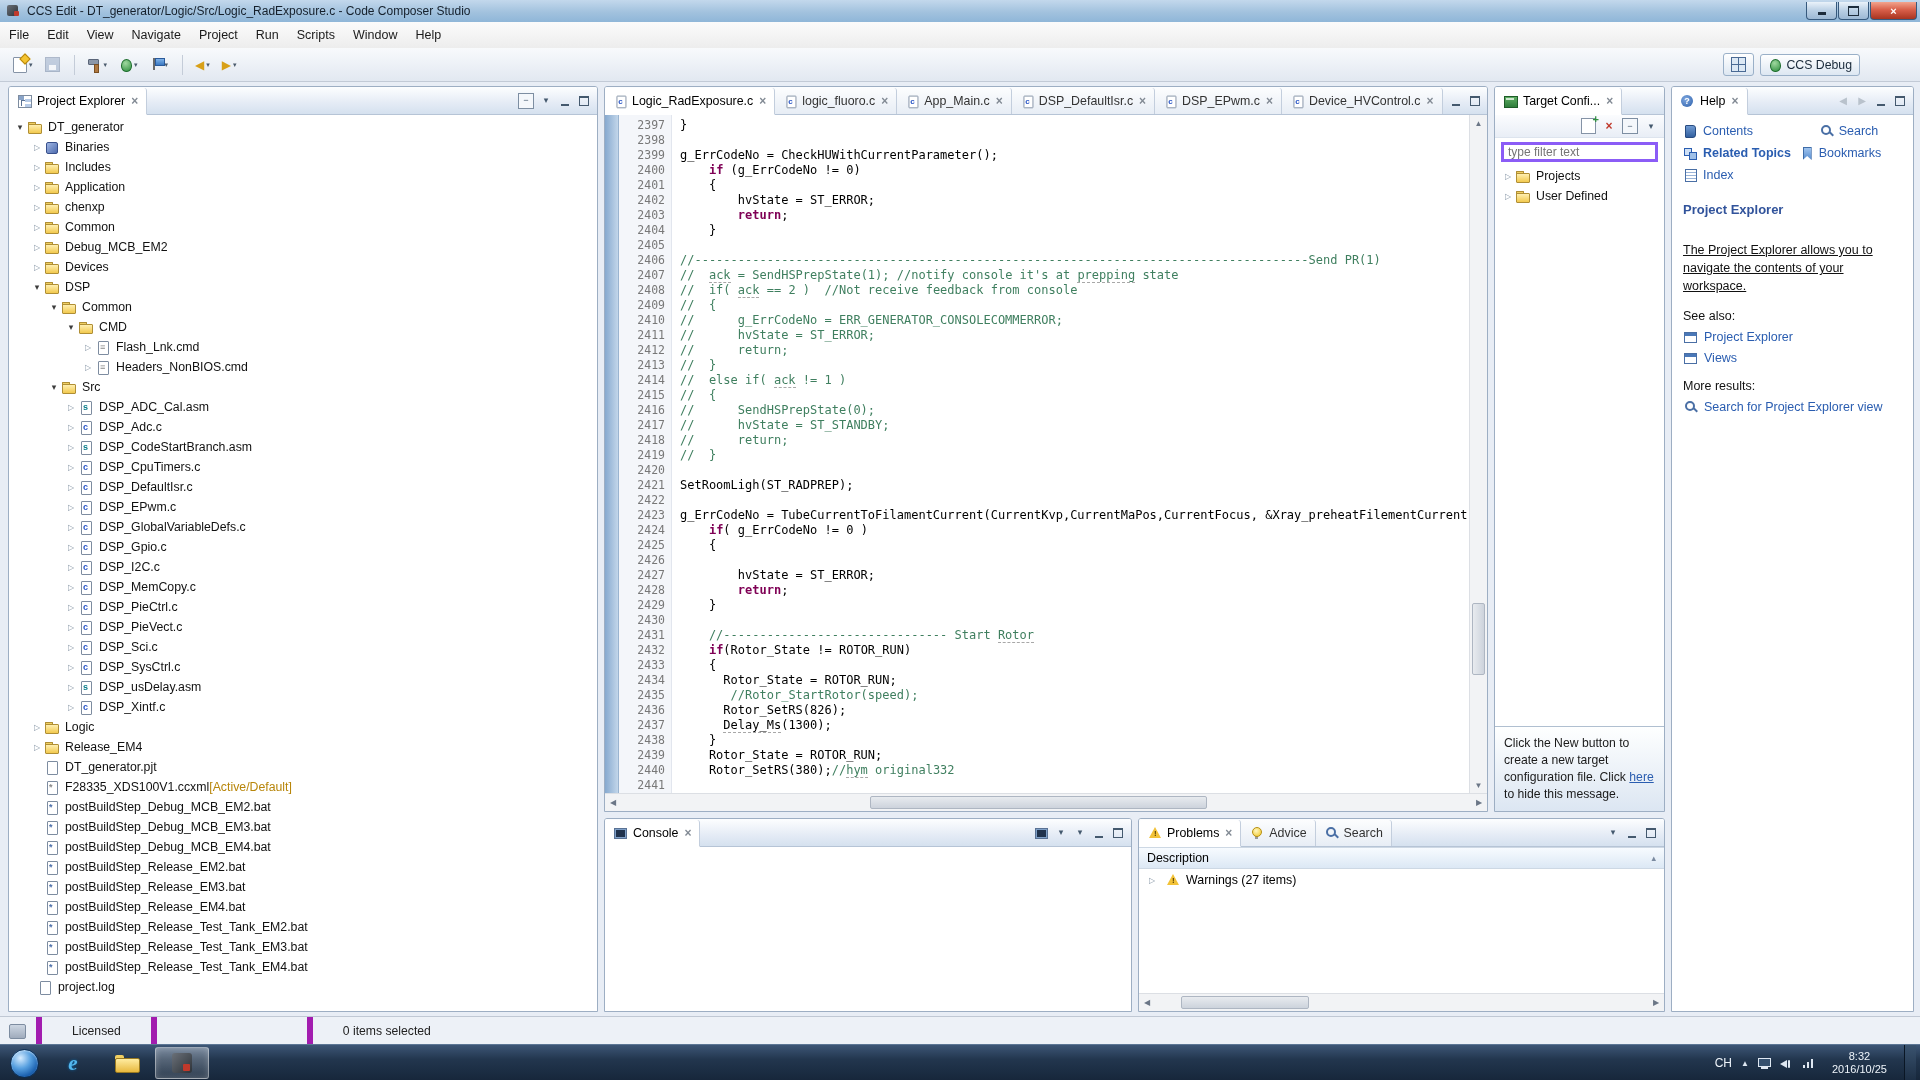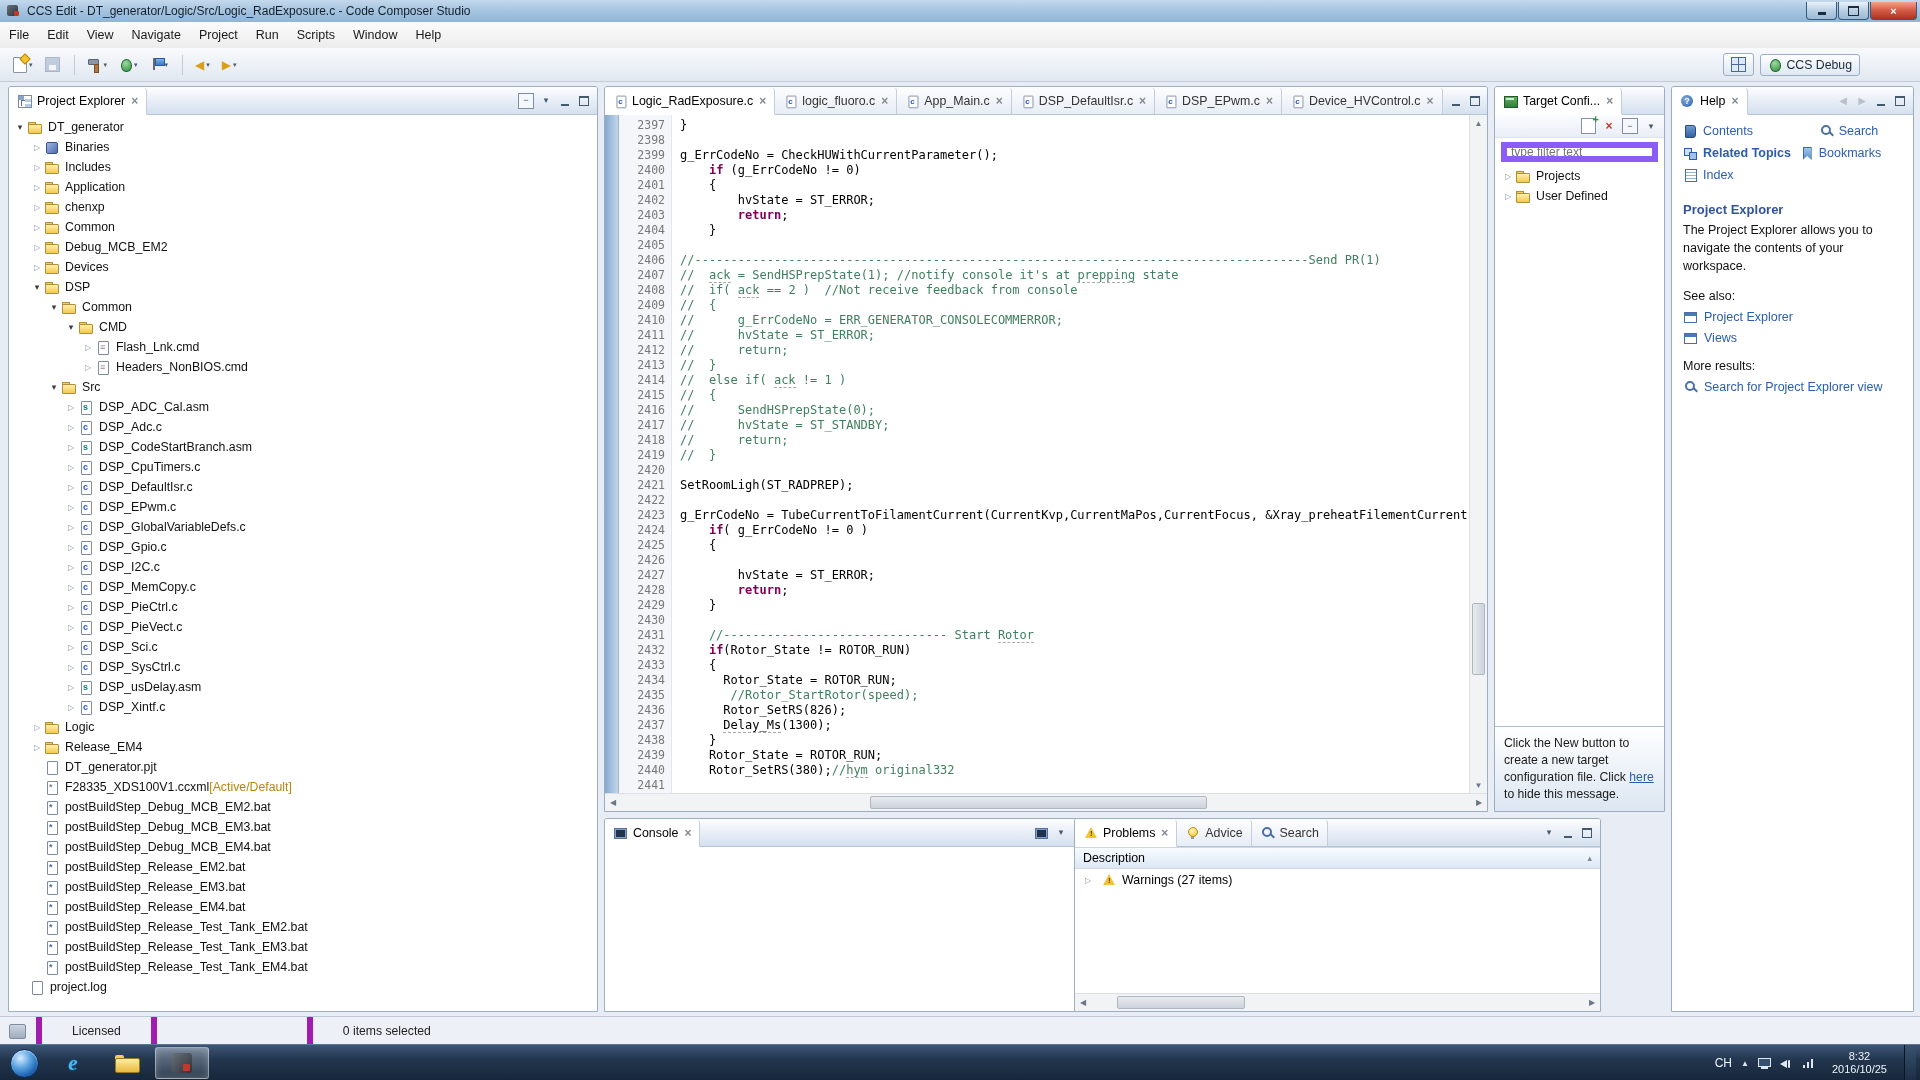--- a/index.html
+++ b/index.html
@@ -154,21 +154,21 @@
   .sort-ind{color:#7a8aa0;font-size:9px;}
   .warn-row{display:flex;align-items:center;gap:6px;padding:4px 6px;}
   .prob-hscroll{margin-top:auto;}
 
   
   .tc-toolbar{display:flex;justify-content:flex-end;align-items:center;gap:6px;padding:3px 6px;
     background:linear-gradient(#fbfcfe,#e9eef6);border-bottom:1px solid #dde4ee;}
   .tc-new{position:relative;width:13px;height:14px;background:#fff;border:1px solid #8593a6;}
   .tc-new::after{content:"+";position:absolute;right:-4px;top:-5px;color:#2f8f3f;font-weight:bold;font-size:11px;}
   .tc-del{color:#c0392b;font-weight:bold;font-size:12px;line-height:1;}
-  .tc-filter{margin:4px 6px 2px;height:20px;border:6px solid #8b5cf6;font-size:12px;color:#8a8a8a;
+  .tc-filter{margin:4px 6px 2px;height:20px;border:3px solid #8b5cf6;font-size:12px;color:#8a8a8a;
     padding:0 4px;width:calc(100% - 12px);box-sizing:border-box;font-family:"Liberation Sans",sans-serif;background:#fff;}
   #tc-tree{font-size:12.3px;padding-top:2px;}
   .tc-msg{margin-top:auto;border-top:1px solid #b0bfd0;background:linear-gradient(#feffff,#dce6f2);
     padding:8px 9px;font-size:12.2px;line-height:17px;color:#1a1a1a;}
   .link{color:#2a5db0;}
   .link.u{text-decoration:underline;}
 
   
   #help-body{flex:1;background:#fff;padding:9px 11px;font-size:12.5px;overflow:hidden;border-radius:12px;}
   .help-links{display:grid;grid-template-columns:1.1fr 1fr;row-gap:8px;column-gap:2px;}
@@ -180,21 +180,21 @@
   .hi.bmk::after{content:"";position:absolute;left:4px;top:1px;width:7px;height:11px;
     background:linear-gradient(#9fc4ef,#5b8fd0);border:1px solid #3e6ca8;
     clip-path:polygon(0 0,100% 0,100% 100%,50% 70%,0 100%);}
   .hi.idx::after{content:"";position:absolute;left:2px;top:1px;width:10px;height:11px;background:
     repeating-linear-gradient(#fff 0 2px,#9ab4d8 2px 3px);border:1px solid #4a6fa5;}
   .hi.rel::before{content:"";position:absolute;left:1px;top:2px;width:6px;height:6px;border:1px solid #2a5db0;background:#cfe0f5;}
   .hi.rel::after{content:"";position:absolute;left:6px;top:6px;width:6px;height:6px;border:1px solid #2a5db0;background:#9fc0e8;}
   .hi.view::after{content:"";position:absolute;left:1px;top:2px;width:11px;height:9px;
     background:linear-gradient(#4a78b8 0 3px,#fff 3px);border:1px solid #4a6fa5;}
   .help-heading{margin-top:20px;font-weight:bold;color:#31539b;font-size:13px;}
-  .help-para{margin-top:4px;line-height:18px;color:#111;}
+  .help-para{margin-top:24px;line-height:18px;color:#111;text-decoration:underline;}
   .help-label{margin-top:14px;color:#111;}
   .help-seealso{display:flex;align-items:center;gap:6px;margin-top:7px;}
 
   
   .statusbar{position:absolute;left:0;top:1016px;width:1920px;height:28px;background:#edf1f7;
     border-top:1px solid #c0c8d4;display:flex;align-items:center;font-size:12.2px;color:#222;}
   .status-icon{width:15px;height:13px;margin:0 10px 0 9px;background:linear-gradient(#cdd6e2,#9fabbc);
     border:1px solid #7d8ca0;border-radius:2px;}
   .scell{padding:0 30px;height:100%;display:flex;align-items:center;border-left:6px solid #a21caf;}
 
@@ -224,21 +224,21 @@
     border-top:4px solid transparent;border-bottom:4px solid transparent;border-right:7px solid #dfe8f2;}
   .tray-ic.vol::before{content:"";position:absolute;left:8px;top:2px;width:2px;height:8px;border-radius:2px;background:#dfe8f2;}
   .tray-ic.net .bar{position:absolute;bottom:1px;width:2px;background:#dfe8f2;display:block;}
   .clock{font-size:11px;line-height:13px;text-align:center;padding:0 8px;}
   .show-desktop{width:11px;height:36px;border-left:1px solid #0a1624;background:linear-gradient(#3a536f,#1c2e44);}
 
   
   #pe-panel{left:8px;top:86px;width:590px;height:926px;}
   #editor-panel{left:604px;top:86px;width:884px;height:726px;}
   #console-panel{left:604px;top:818px;width:528px;height:194px;}
-  #problems-panel{left:1074px;top:818px;width:527px;height:194px;}
+  #problems-panel{left:1138px;top:818px;width:527px;height:194px;}
   #target-panel{left:1494px;top:86px;width:171px;height:726px;}
   #help-panel{left:1671px;top:86px;width:243px;height:926px;}
 </style>
 </head>
 <body>
 
 <div id="desktop">
 
   <div class="titlebar">
     <span class="app-icon"></span>
@@ -591,21 +591,21 @@
           </span>
           <span class="tlabel">postBuildStep_Release_Test_Tank_EM3.bat</span>
         </div>
         <div class="trow" style="padding-left: 21px;">
           <span class="arrow"></span>
           <span class="ti bat">
             <i class="lt lt-bat">*</i>
           </span>
           <span class="tlabel">postBuildStep_Release_Test_Tank_EM4.bat</span>
         </div>
-        <div class="trow" style="padding-left: 6px;">
+        <div class="trow" style="padding-left: 14px;">
           <span class="arrow"></span>
           <span class="ti log"></span>
           <span class="tlabel">project.log</span>
         </div>
       </div>
   </div>
 
   <div class="panel" id="editor-panel">
     <div class="tabbar" id="editor-tabbar">
         <div class="tab active">

